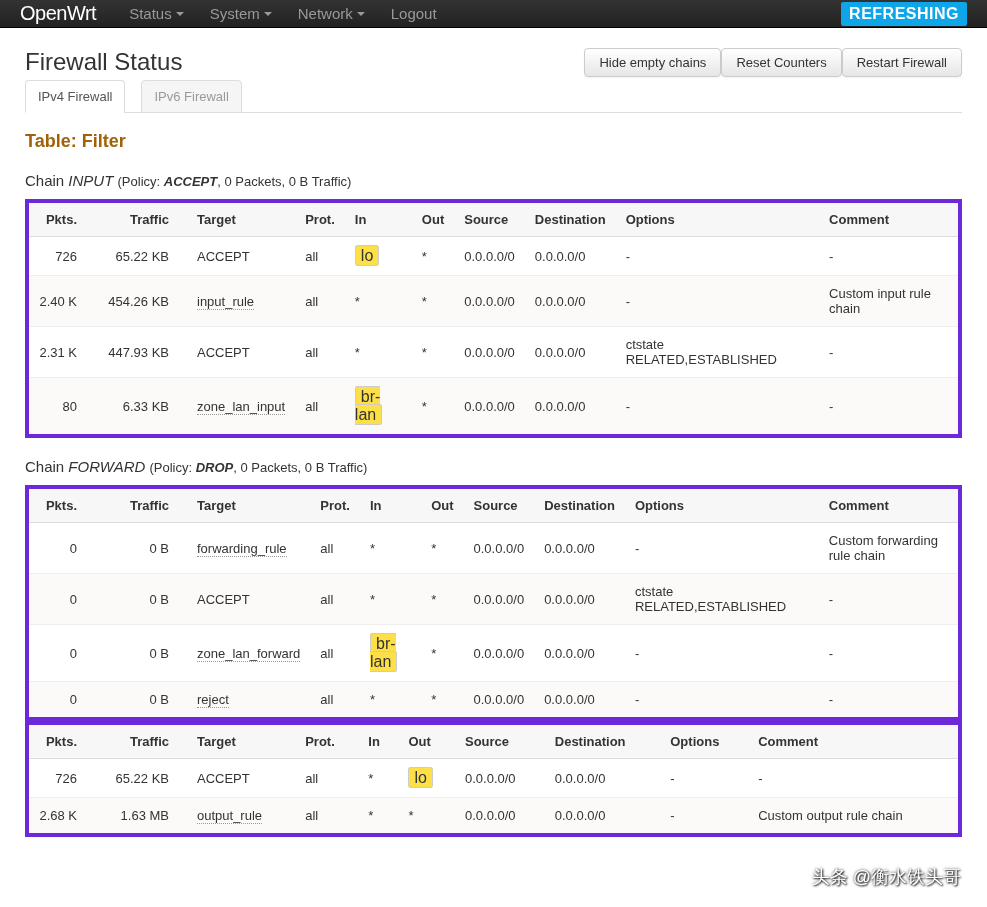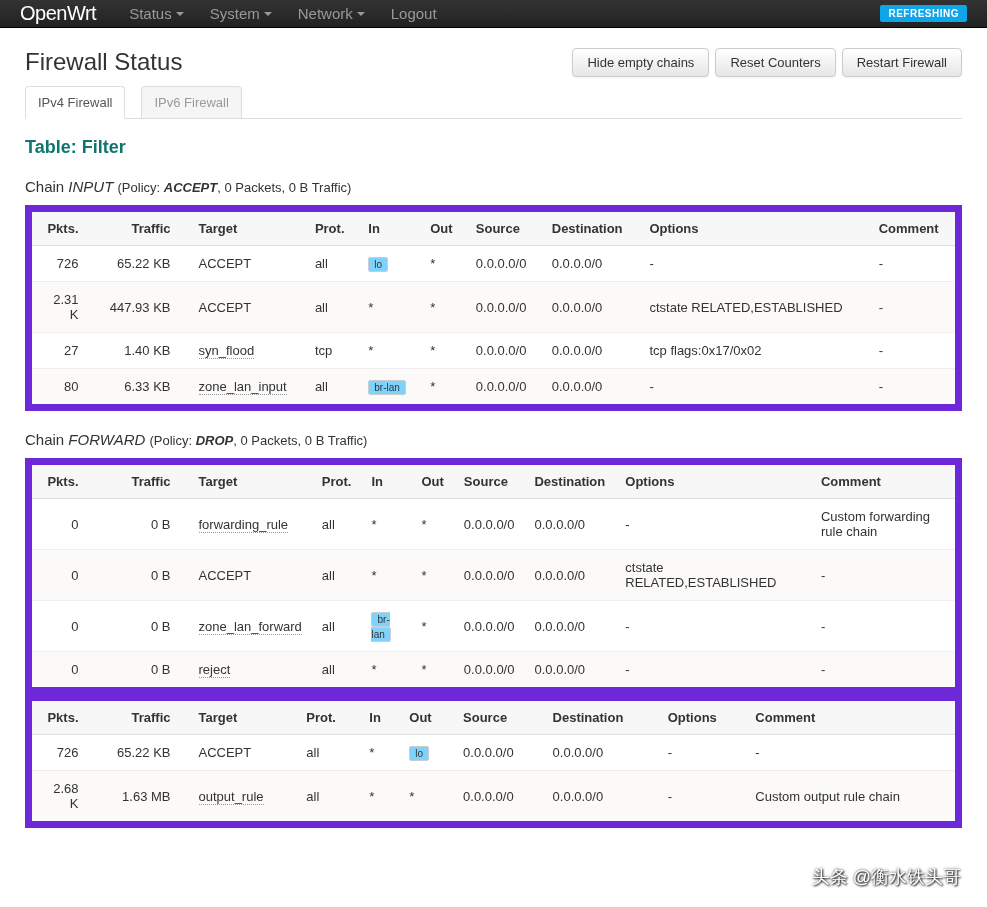--- a/index.html
+++ b/index.html
@@ -2,44 +2,44 @@
 <html><head>
 <meta charset="utf-8">
 <style>
 * { box-sizing: border-box; margin: 0; padding: 0; }
 body { font-family: Arial, Helvetica, sans-serif; font-size: 13px; color: #333; background: #fff; width: 987px; }
 .navbar { background: #1a1a1a; background: linear-gradient(#333, #222); height: 28px; display: flex; align-items: center; padding: 0 20px; border-bottom: 1px solid #000; }
 .brand { font-family: Arial, sans-serif; font-size: 20px; font-weight: 200; color: #fff; margin-right: 20px; letter-spacing: -0.5px; }
 .nav-menu { display: flex; flex: 1; }
 .nav-item { color: #999; padding: 10px 13px; font-size: 15px; cursor: pointer; display: flex; align-items: center; }
 .caret { display: inline-block; width: 0; height: 0; margin-left: 4px; border-top: 4px solid #999; border-left: 4px solid transparent; border-right: 4px solid transparent; }
-.badge-refresh { background: #0ea5e9; color: #fff; font-size: 10px; font-weight: bold; padding: 3px 8px; border-radius: 2px; letter-spacing: 0.5px; }
+.badge-refresh { background: #0ea5e9; color: #fff; font-size: 16px; font-weight: bold; padding: 3px 8px; border-radius: 2px; letter-spacing: 0.5px; }
 .content { padding: 20px 25px; }
-h1 { font-size: 24px; font-weight: 500; color: #333; margin-bottom: 10px; }
+h1 { font-size: 24px; font-weight: 500; color: #333; margin-bottom: 4px; }
 .header-row { display: flex; justify-content: space-between; align-items: flex-start; }
-.action-buttons { display: flex; gap: 6px; }
+.action-buttons { display: flex; }
 .btn { background: linear-gradient(#fff, #e6e6e6); border: 1px solid #ccc; border-radius: 4px; padding: 6px 14px; font-size: 13px; color: #333; cursor: pointer; box-shadow: inset 0 1px 0 rgba(255,255,255,.2), 0 1px 2px rgba(0,0,0,.05); }
 .tabs { border-bottom: 1px solid #ddd; display: flex; margin-bottom: 18px; gap: 6px; }
 .tab { padding: 8px 12px; border: 1px solid transparent; border-radius: 4px 4px 0 0; margin-bottom: -1px; color: #0088cc; cursor: pointer; font-size: 13px; }
 .tab.active { border-color: #ddd #ddd #fff; background: #fff; color: #555; }
 .tab.inactive { color: #999; background: #f5f5f5; border-color: #ddd; margin-left: 10px; }
-h2 { font-size: 18px; font-weight: bold; margin: 15px 0 15px 0; color: #0f766e; }
+h2 { font-size: 18px; font-weight: bold; margin: 15px 0 15px 0; color: #a16207; }
 h3 { font-size: 15px; font-weight: normal; color: #333; margin: 20px 0 10px 0; }
 h3 .chain-label { font-weight: normal; }
 h3 .chain-name { font-style: italic; font-weight: normal; }
 h3 .policy { font-weight: normal; font-size: 13px; }
 h3 .policy em { font-style: italic; font-weight: bold; }
-table { width: 100%; border-collapse: collapse; border: 7px solid #6d28d9; }
+table { width: 100%; border-collapse: collapse; border: 4px solid #6d28d9; }
 thead th { background: #f7f7f7; text-align: left; padding: 9px 10px; font-size: 13px; font-weight: bold; border-bottom: 1px solid #ddd; color: #333; }
 tbody td { padding: 10px 10px; border-top: 1px solid #eee; font-size: 13px; color: #333; vertical-align: middle; }
 tbody tr:nth-child(even) { background: #fbfaf9; }
 .pkts { text-align: right; padding-right: 20px; width: 70px; }
 .traffic { text-align: right; padding-right: 18px; width: 90px; }
 .target-link { color: #333; text-decoration: none; border-bottom: 1px dotted #999; cursor: pointer; }
-.iface-badge { border: 1px solid #ccc; border-radius: 3px; padding: 1px 5px; font-size: 10px; background: #7dd3fc; }
+.iface-badge { border: 1px solid #ccc; border-radius: 3px; padding: 1px 5px; font-size: 16px; background: #fde047; }
 .watermark { position: fixed; bottom: 18px; right: 26px; color: #fff; font-size: 18px; text-shadow: 0 0 3px rgba(0,0,0,0.8), 1px 1px 2px rgba(0,0,0,0.9); font-weight: 500; pointer-events: none; }
 </style>
 </head>
 <body>
 
 <div class="navbar">
   <span class="brand">OpenWrt</span>
   <div class="nav-menu">
     <div class="nav-item">
         <span>Status</span>
@@ -101,41 +101,41 @@
             <td>ACCEPT</td>
             <td>all</td>
             <td><span class="iface-badge">lo</span></td>
             <td>*</td>
             <td>0.0.0.0/0</td>
             <td>0.0.0.0/0</td>
             <td>-</td>
             <td>-</td>
           </tr>
           <tr>
+            <td class="pkts">2.40 K</td>
+            <td class="traffic">454.26 KB</td>
+            <td><a class="target-link">input_rule</a></td>
+            <td>all</td>
+            <td>*</td>
+            <td>*</td>
+            <td>0.0.0.0/0</td>
+            <td>0.0.0.0/0</td>
+            <td>-</td>
+            <td>Custom input rule chain</td>
+          </tr>
+          <tr>
             <td class="pkts">2.31 K</td>
             <td class="traffic">447.93 KB</td>
             <td>ACCEPT</td>
             <td>all</td>
             <td>*</td>
             <td>*</td>
             <td>0.0.0.0/0</td>
             <td>0.0.0.0/0</td>
             <td>ctstate RELATED,ESTABLISHED</td>
-            <td>-</td>
-          </tr>
-          <tr>
-            <td class="pkts">27</td>
-            <td class="traffic">1.40 KB</td>
-            <td><a class="target-link">syn_flood</a></td>
-            <td>tcp</td>
-            <td>*</td>
-            <td>*</td>
-            <td>0.0.0.0/0</td>
-            <td>0.0.0.0/0</td>
-            <td>tcp flags:0x17/0x02</td>
             <td>-</td>
           </tr>
           <tr>
             <td class="pkts">80</td>
             <td class="traffic">6.33 KB</td>
             <td><a class="target-link">zone_lan_input</a></td>
             <td>all</td>
             <td><span class="iface-badge">br-lan</span></td>
             <td>*</td>
             <td>0.0.0.0/0</td>

